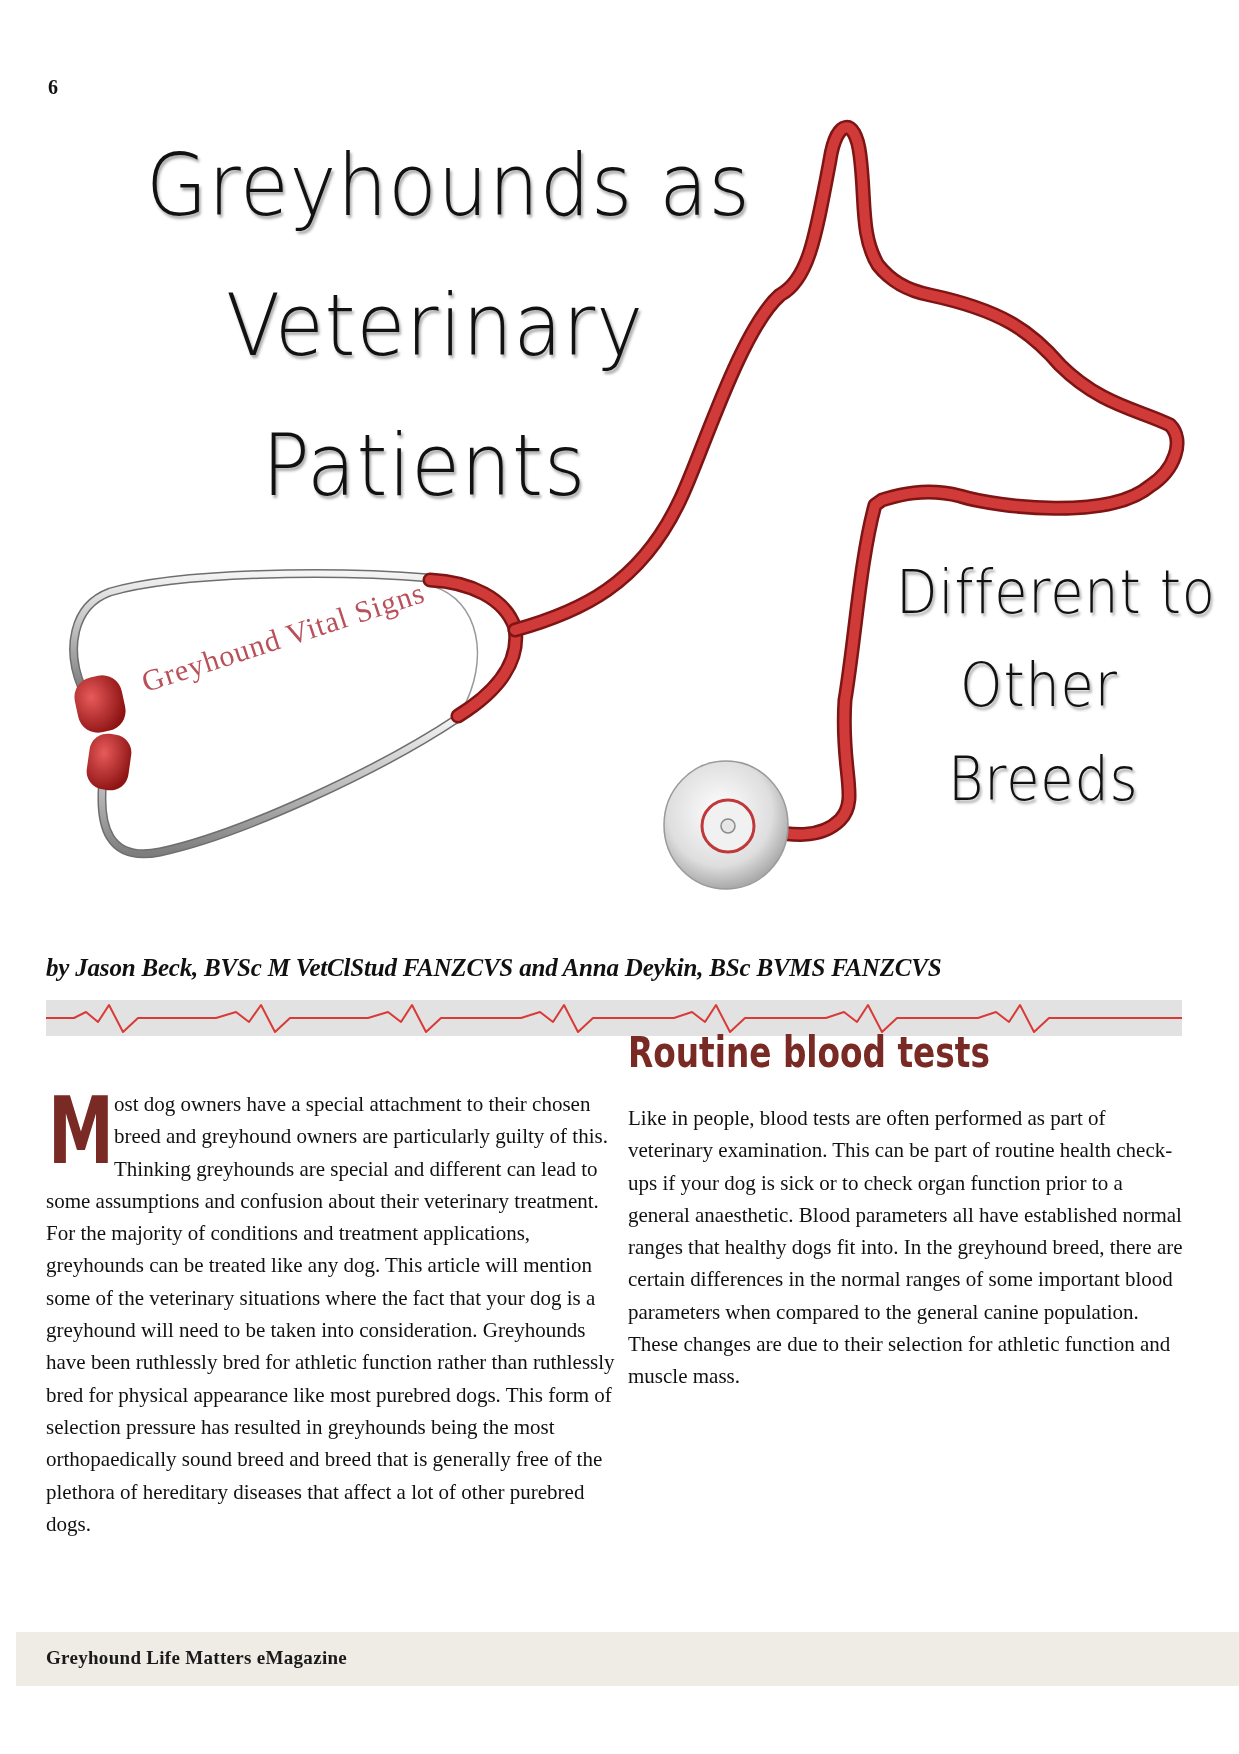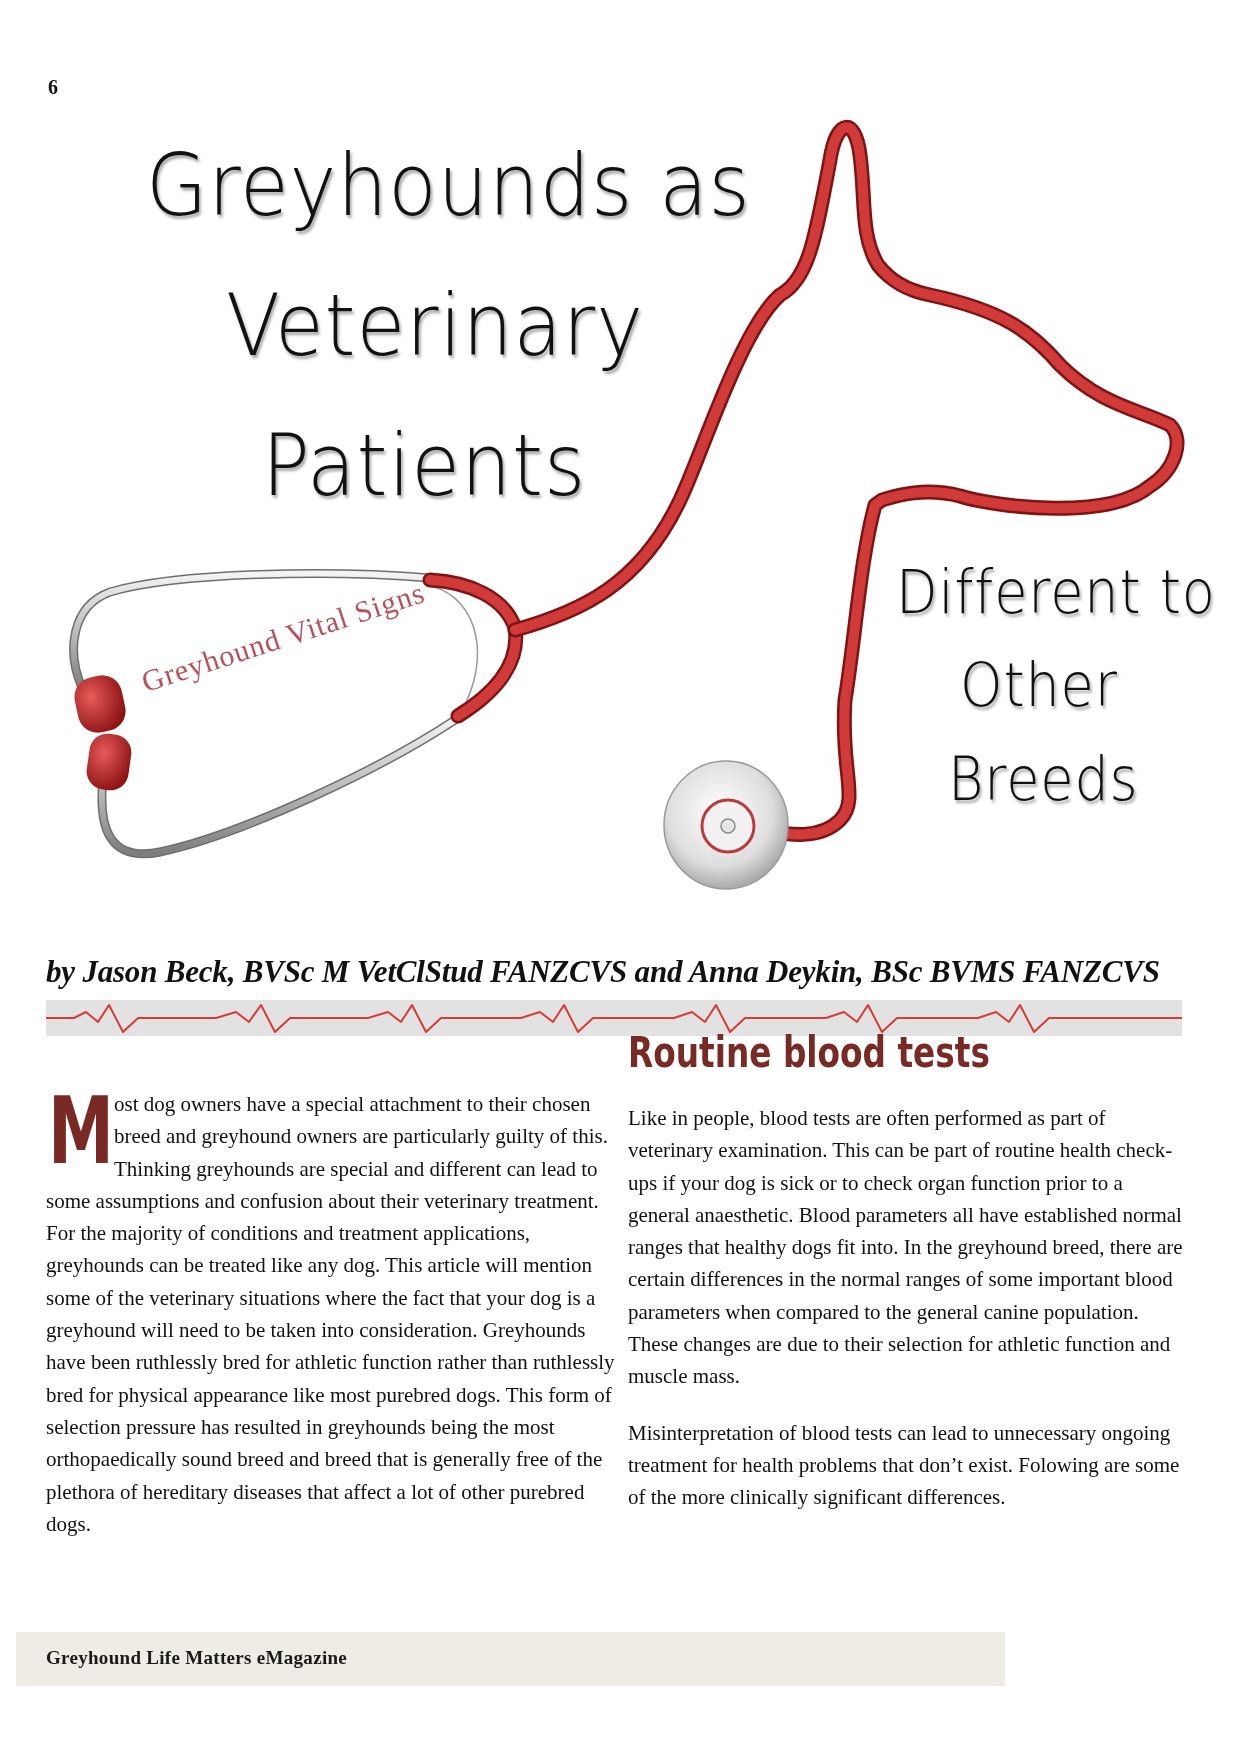--- a/index.html
+++ b/index.html
@@ -8,29 +8,29 @@
   .page-num { left:48px; top:76px; font-size:20px; font-weight:bold; font-family:"Liberation Serif", serif; }
   .title-line { font-family:"DejaVu Sans", sans-serif; font-weight:300; color:#111; text-shadow:2px 3px 3px rgba(0,0,0,0.35); letter-spacing:1px; white-space:nowrap; }
   .t1 { left:146px; top:135px; font-size:86px; transform:scaleX(0.92); transform-origin:left top; }
   .t2 { left:226px; top:275px; font-size:86px; transform:scaleX(0.92); transform-origin:left top; }
   .t3 { left:262px; top:415px; font-size:86px; transform:scaleX(0.92); transform-origin:left top; }
   .s1 { left:896px; top:557px; font-size:60px; transform:scaleX(0.9); transform-origin:left top; }
   .s2 { left:960px; top:650px; font-size:60px; transform:scaleX(0.9); transform-origin:left top; }
   .s3 { left:948px; top:744px; font-size:60px; transform:scaleX(0.9); transform-origin:left top; }
   .art { left:0; top:100px; }
   .vital { left:148px; top:665px; font-size:30px; color:#b9505a; font-family:"Liberation Serif", serif; transform:rotate(-18deg); transform-origin:left bottom; white-space:nowrap; letter-spacing:1px; }
-  .byline { left:46px; top:954px; font-size:31px; font-weight:bold; font-style:italic; font-family:"Liberation Serif", serif; white-space:nowrap; letter-spacing:-0.2px; }
+  .byline { left:46px; top:954px; font-size:25px; font-weight:bold; font-style:italic; font-family:"Liberation Serif", serif; white-space:nowrap; letter-spacing:-0.2px; }
   .ekg { left:46px; top:1000px; width:1136px; height:36px; background:#e2e2e2; }
   .col { font-size:21px; line-height:32.3px; font-family:"Liberation Serif", serif; color:#111; }
   .left-col { left:46px; top:1088px; width:570px; }
   .dropcap { float:left; font-family:"DejaVu Sans", sans-serif; font-weight:bold; font-size:92px; line-height:80px; color:#7a2a24; margin:4px 12px 0 2px; transform:scaleX(0.72); transform-origin:left top; width:54px; height:88px; }
   .right-col { left:628px; top:1028px; width:560px; }
   .section-h { font-family:"DejaVu Sans", sans-serif; font-weight:bold; color:#7a2a24; font-size:42px; line-height:50px; transform:scaleX(0.78); transform-origin:left top; white-space:nowrap; margin:0 0 24px 0; }
   .para { margin:0 0 24px 0;font-family:Liberation Serif, serif; }
-  .footer { left:16px; top:1632px; width:989px; height:54px; background:#efece6; }
+  .footer { left:16px; top:1632px; width:1223px; height:54px; background:#efece6; }
   .footer-text { left:30px; top:15px; font-size:19px; font-weight:bold; font-family:"Liberation Serif", serif; color:#1a1a1a; letter-spacing:0.3px; }
 </style>
 </head>
 <body>
 
 <div class="abs page-num">6</div>
 
 <svg class="abs art" width="1239" height="800" viewBox="0 100 1239 800">
   <defs>
     <linearGradient id="metal" x1="0" y1="0" x2="0" y2="1">
@@ -97,18 +97,17 @@
 </div>
 
 <div class="abs col left-col">
   <span class="dropcap">M</span>
   <span>ost dog owners have a special attachment to their chosen breed and greyhound owners are particularly guilty of this. Thinking greyhounds are special and different can lead to some assumptions and confusion about their veterinary treatment. For the majority of conditions and treatment applications, greyhounds can be treated like any dog. This article will mention some of the veterinary situations where the fact that your dog is a greyhound will need to be taken into consideration. Greyhounds have been ruthlessly bred for athletic function rather than ruthlessly bred for physical appearance like most purebred dogs. This form of selection pressure has resulted in greyhounds being the most orthopaedically sound breed and breed that is generally free of the plethora of hereditary diseases that affect a lot of other purebred dogs.</span>
 </div>
 
 <div class="abs col right-col">
   <div class="section-h">Routine blood tests</div>
   <p class="para">Like in people, blood tests are often performed as part of veterinary examination. This can be part of routine health check-ups if your dog is sick or to check organ function prior to a general anaesthetic. Blood parameters all have established normal ranges that healthy dogs fit into. In the greyhound breed, there are certain differences in the normal ranges of some important blood parameters when compared to the general canine population. These changes are due to their selection for athletic function and muscle mass.</p>
-  <p class="para">Misinterpretation of blood tests can lead to unnecessary ongoing treatment for health problems that don’t exist. Folowing are some of the more clinically significant differences.</p>
 </div>
 
 <div class="abs footer">
   <div class="abs footer-text">Greyhound Life Matters eMagazine</div>
 </div>
 
 </body></html>

